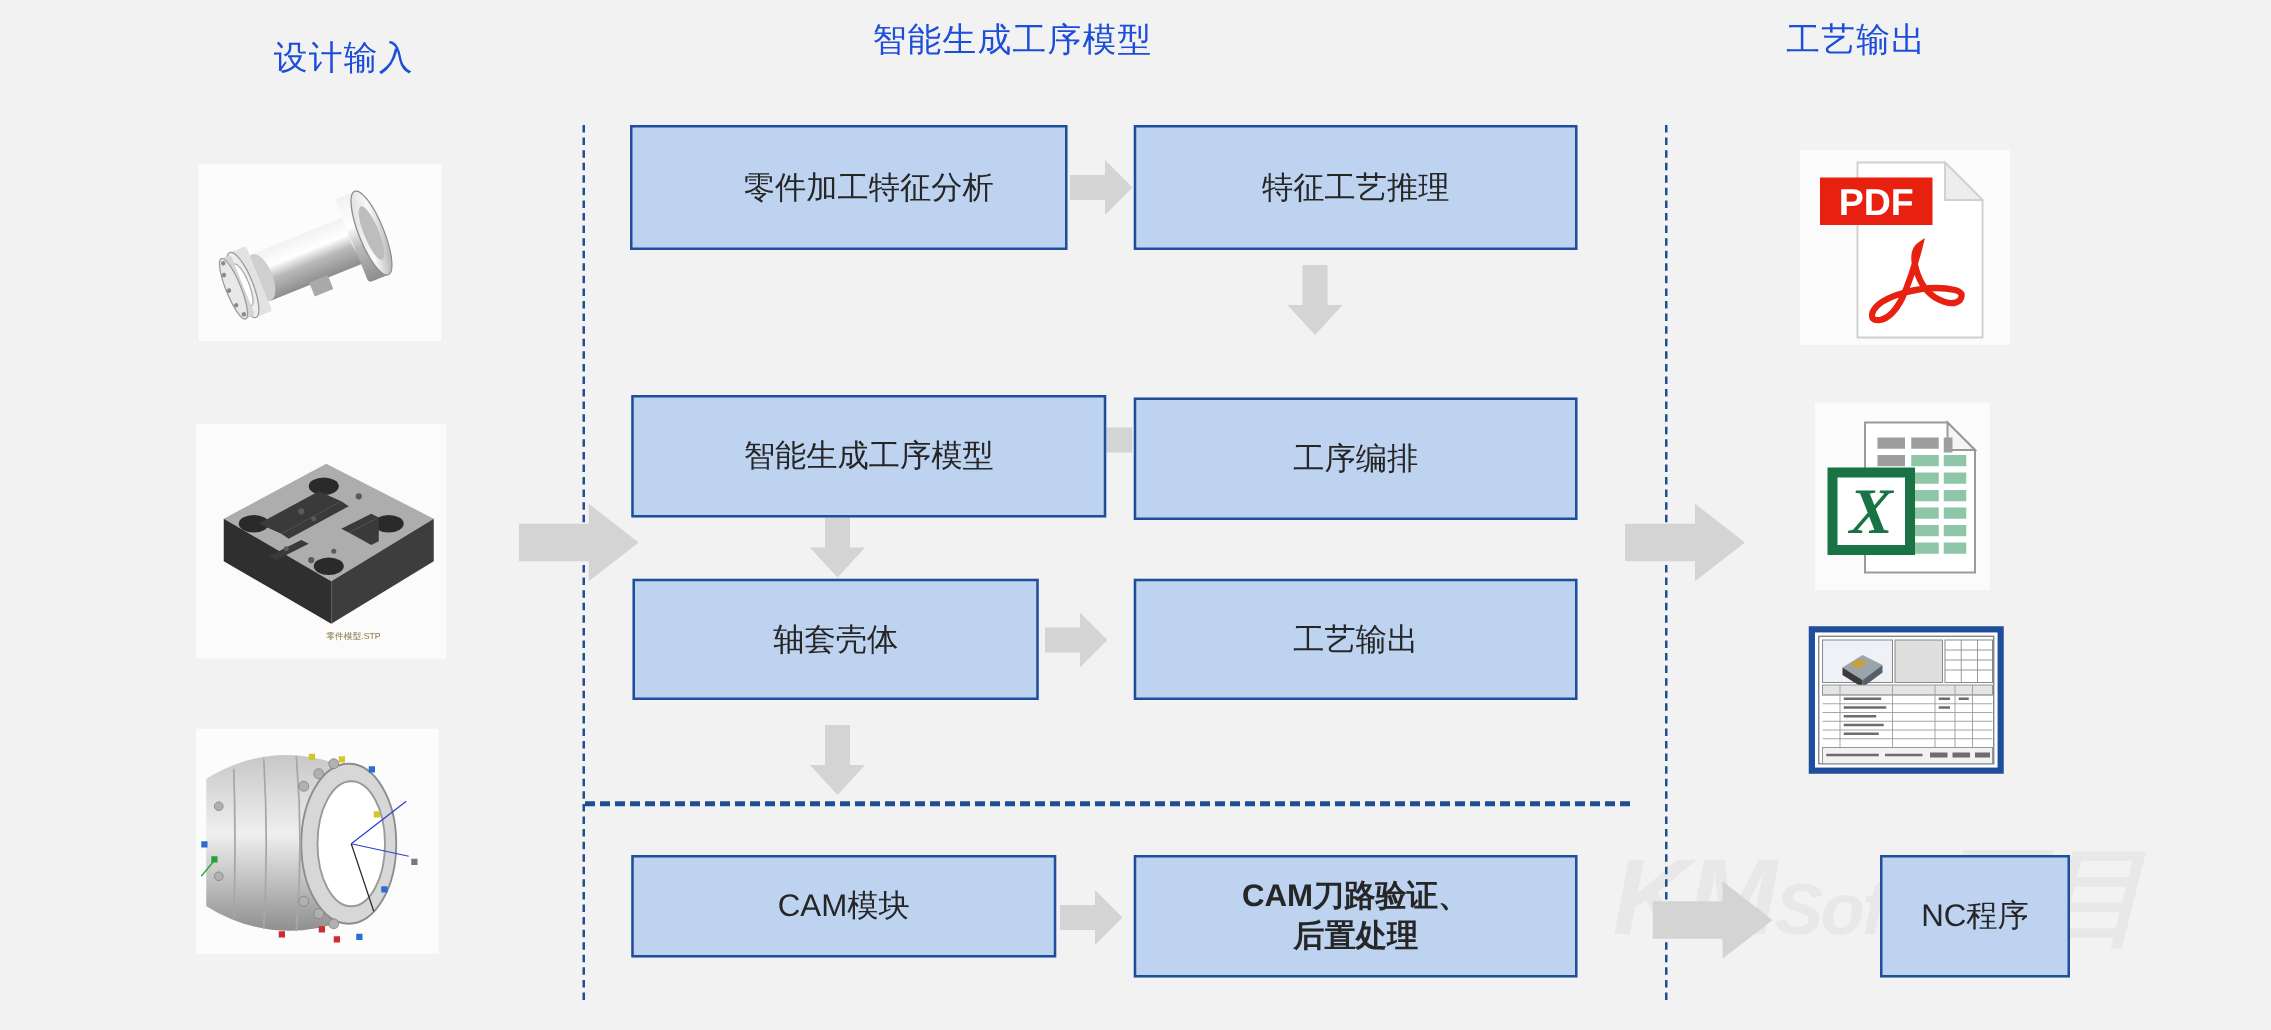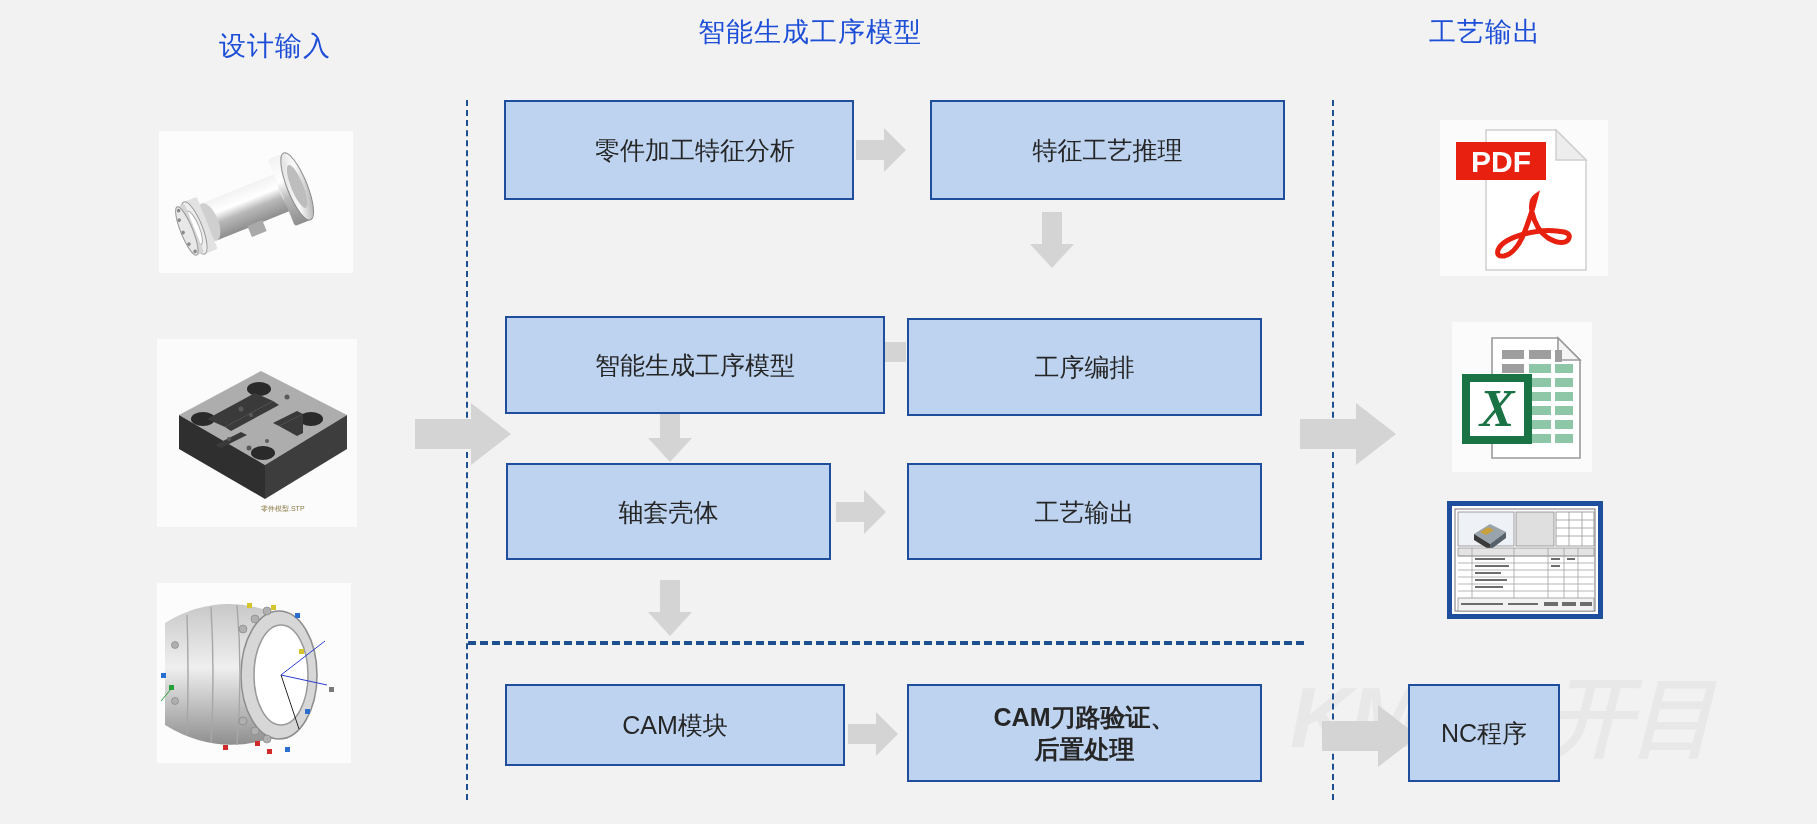--- a/index.html
+++ b/index.html
@@ -48,28 +48,28 @@
   .pbox {
     position: absolute;
     background: #bdd3f0;
     border: 2px solid #1f4e9c;
     display: flex; align-items: center; justify-content: center;
     text-align: center;
     font-size: 25px; color: #262626; line-height: 1.28;
     z-index: 6;
   }
   #box-feature-analysis { left: 504px;  top: 100px; width: 350px; height: 100px; padding-left: 32px; }
-  #box-feature-reason   { left: 907px;  top: 100px; width: 355px; height: 100px; margin-left: 23px; }
+  #box-feature-reason   { left: 907px;  top: 100px; width: 355px; height: 100px; }
   #box-proc-model       { left: 505px;  top: 316px; width: 380px; height: 98px;  }
   #box-proc-sequence    { left: 907px;  top: 302px; width: 355px; height: 98px; margin-top: 16px;  }
   #box-verify           { left: 506px;  top: 463px; width: 325px; height: 97px;  }
   #box-output           { left: 907px;  top: 463px; width: 355px; height: 97px;  }
   #box-cam              { left: 505px;  top: 684px; width: 340px; height: 82px;  }
   #box-cam-verify       { left: 907px;  top: 684px; width: 355px; height: 98px; font-weight: bold;  }
-  #box-nc               { left: 1408px; top: 684px; width: 152px; height: 98px;
+  #box-nc               { left: 1504px; top: 684px; width: 152px; height: 98px;
                           font-size: 25px; }
 
   
   .arrow { position: absolute; z-index: 4; }
   .arrow svg { display: block; }
   .arrow path { fill: #d4d4d4; }
 
   #arr-r1    { left: 856px;  top: 128px; }
   #arr-down1 { left: 1030px; top: 212px; }
   #arr-l2    { left: 856px;  top: 330px; }

